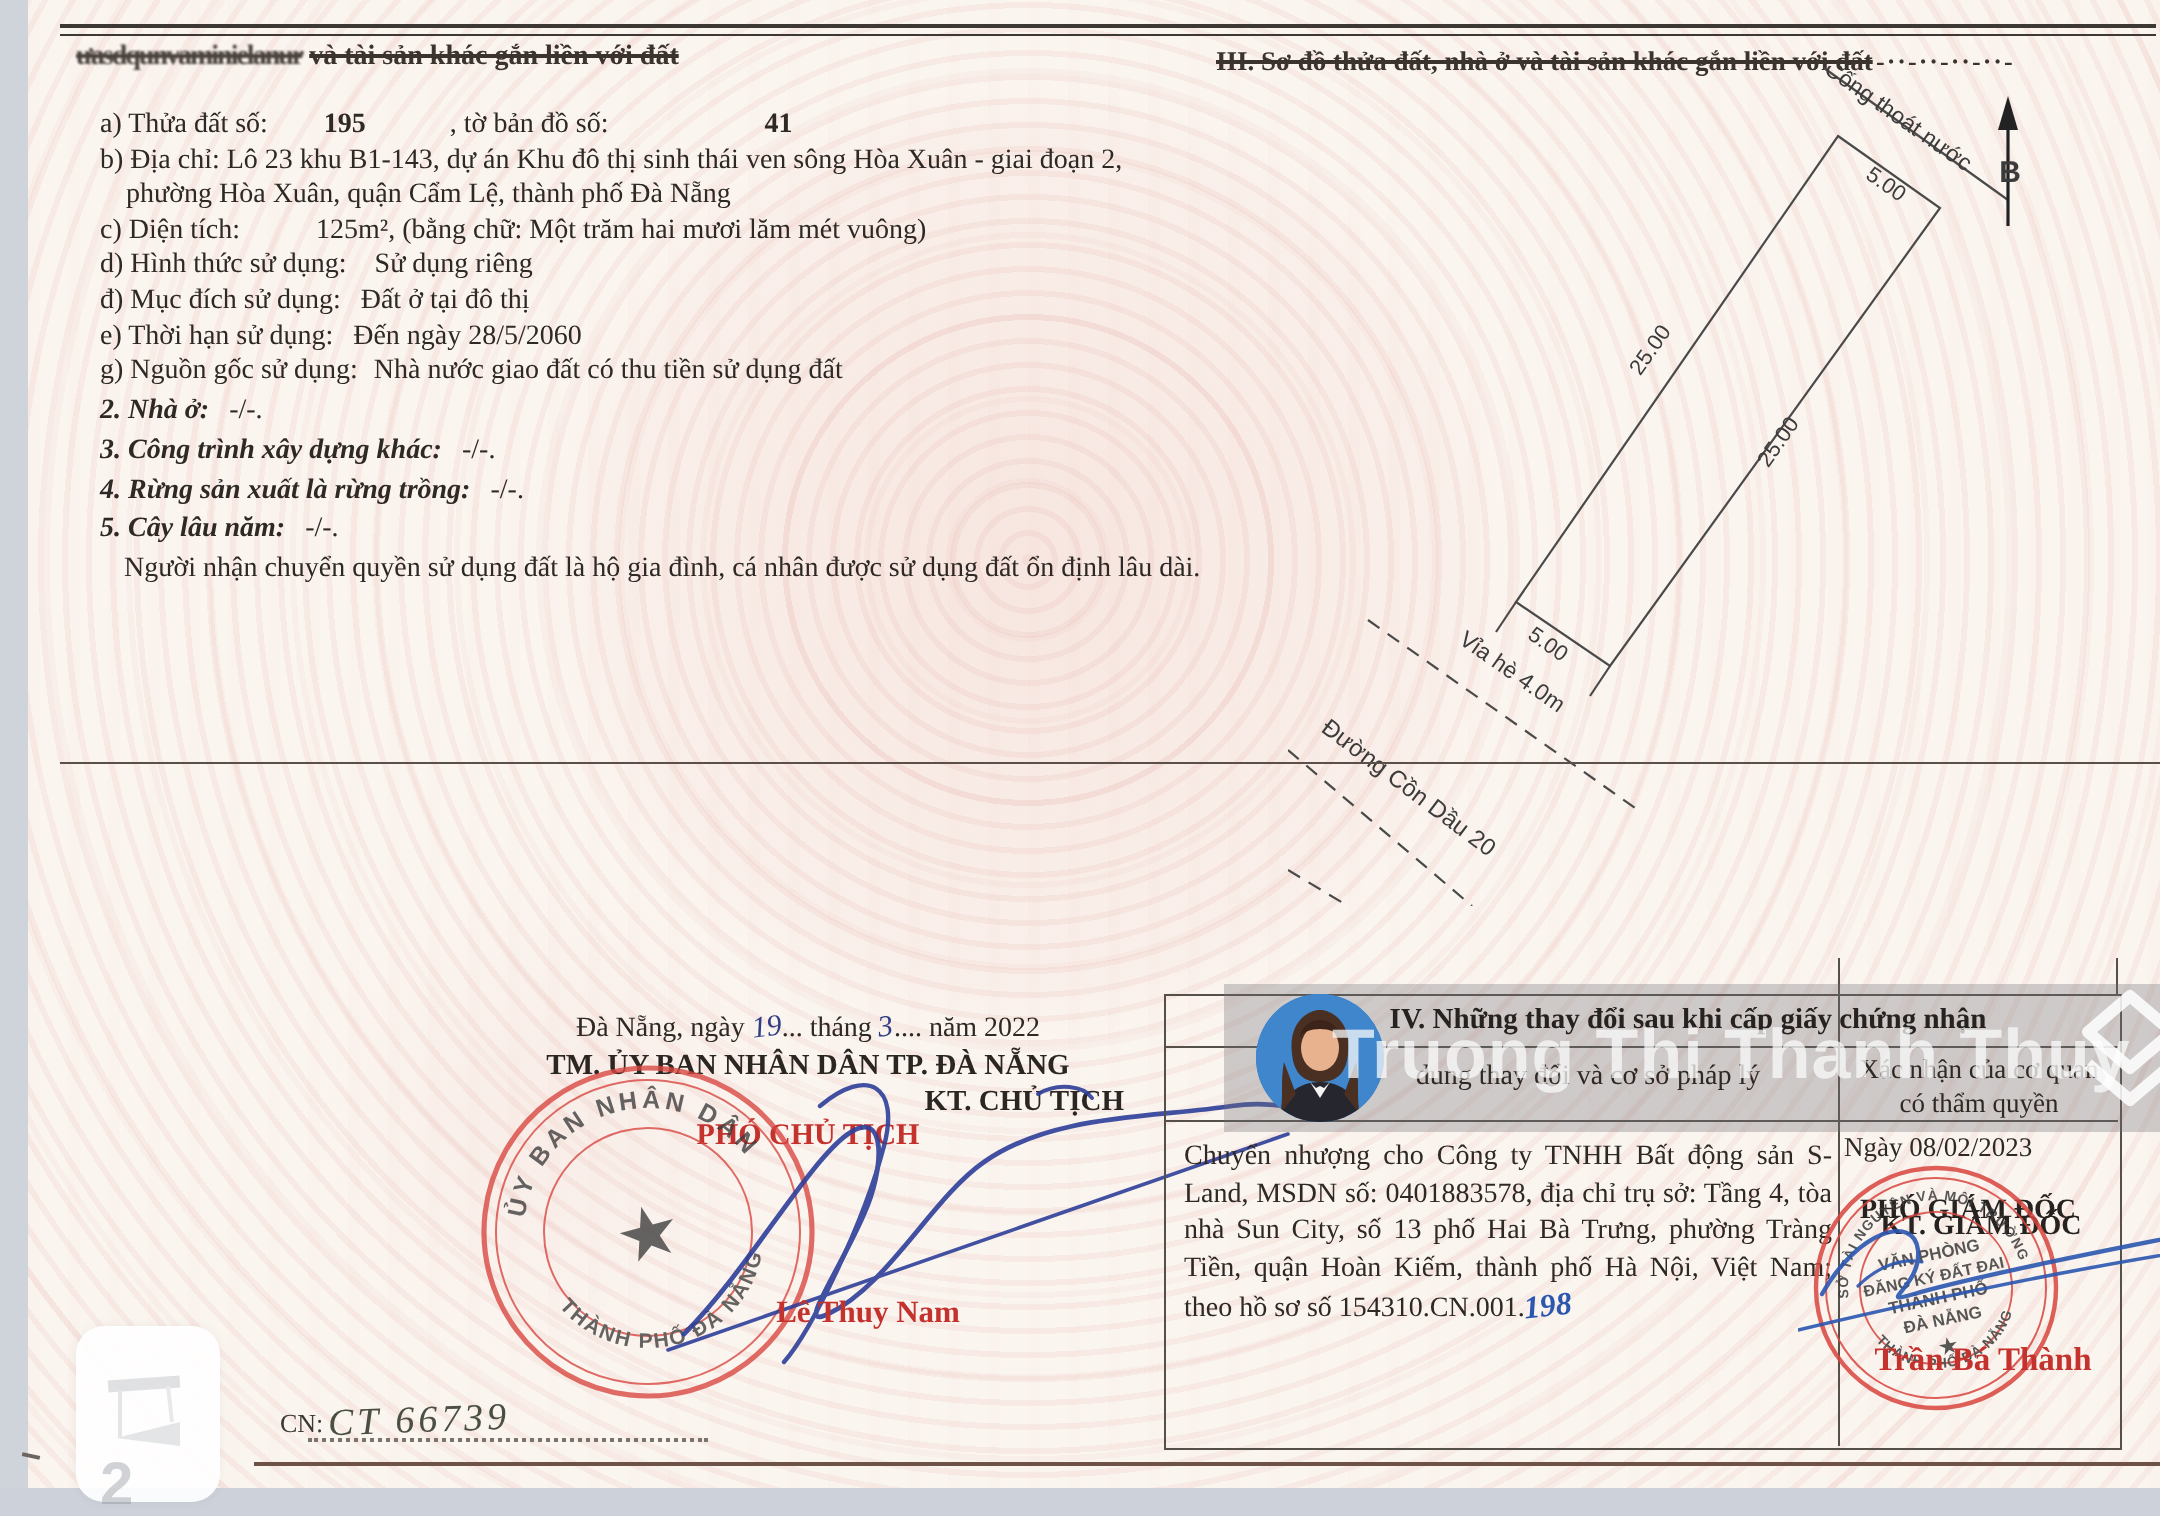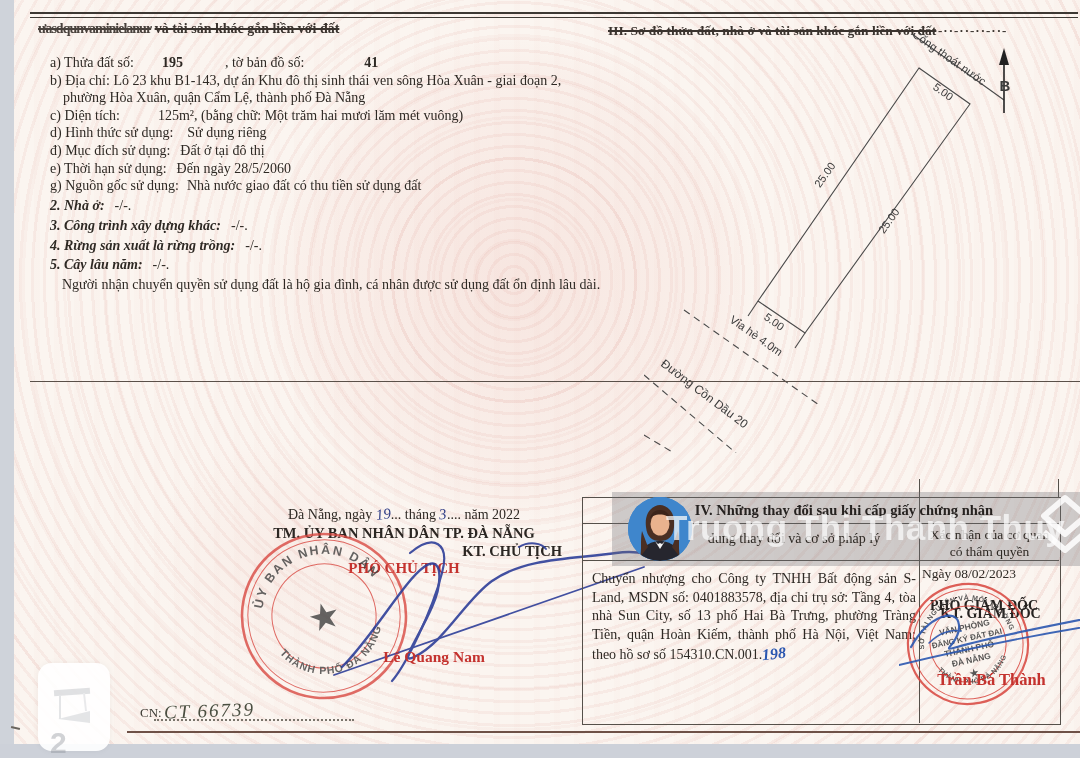--- a/index.html
+++ b/index.html
@@ -20,21 +20,21 @@
   .red{color:#c4322e;}
   .topline{left:16px;top:12px;width:1048px;height:3px;
            border-top:2px solid #3d3833;border-bottom:1px solid #3d3833;}
   .hleft{left:24px;top:21px;font-size:14px;font-weight:bold;color:#3a332e;white-space:nowrap;}
   .hleft .garble{letter-spacing:-1px;filter:blur(.4px);opacity:.92;}
   .hright{left:594px;top:23px;font-size:13.5px;font-weight:bold;color:#3a332e;white-space:nowrap;}
   .hdash{left:908px;top:23px;font-size:13px;font-weight:bold;color:#3a332e;letter-spacing:1px;}
   .info{left:36px;top:54px;width:548px;font-size:14px;line-height:17.6px;}
   .info .row{white-space:nowrap;}
   .info .wrap{white-space:normal;padding-left:13px;text-indent:-13px;width:534px;}
-  .sp1{margin-left:28px;} .sp2{margin-left:42px;} .sp3{margin-left:60px;}
+  .sp1{margin-left:28px;} .sp2{margin-left:42px;} .sp3{margin-left:78px;}
   .sp4{margin-left:38px;} .sp5{margin-left:14px;} .sp6{margin-left:10px;} .sp7{margin-left:8px;}
   .item{font-weight:bold;font-style:italic;margin-top:2.2px;}
   .item .val{font-weight:normal;font-style:normal;margin-left:10px;}
   .note{margin-left:12px;width:548px;margin-top:2px;}
   .midline{left:16px;top:381px;width:1064px;height:0;border-top:1.6px solid #5a5049;}
   svg text{font-family:"Liberation Sans",sans-serif;fill:#3b3b3b;}
   .sig-date{left:232px;top:506px;width:316px;text-align:center;font-size:14px;white-space:nowrap;}
   .hw{font-style:italic;color:#2e3d86;display:inline-block;transform:rotate(-7deg);font-size:15px;}
   .sig-committee{left:218px;top:525px;width:344px;text-align:center;font-size:14.5px;font-weight:bold;color:#2b2622;}
   .sig-kt{left:232px;top:543px;width:316px;text-align:right;font-size:14.5px;font-weight:bold;color:#2b2622;}
@@ -143,21 +143,21 @@
 
   <svg class="abs" style="left:300px;top:515px;" width="360" height="170" viewBox="0 0 360 170">
     <g stroke="#2e3f99" fill="none" stroke-linecap="round" opacity="0.9">
       <path d="M 28 152 C 60 120 90 66 110 52 C 130 38 128 70 118 92 C 104 124 84 150 100 142 C 130 128 152 84 178 66 C 212 42 262 44 302 38 C 322 35 340 40 350 44" stroke-width="2.4"></path>
       <path d="M 96 38 C 120 18 136 28 128 58 C 118 96 92 150 78 166" stroke-width="2.2"></path>
       <path d="M 20 160 L 330 52" stroke-width="1.8"></path>
       <path d="M 205 32 C 215 26 228 28 232 34" stroke-width="2"></path>
     </g>
   </svg>
 
-  <div class="abs sig-name1 red">Lê Quang Nam</div>
+  <div class="abs sig-name1 red">Lê Thuy Nam</div>
 
   <div class="abs tbl"></div>
   <div class="abs tbl-h1"></div>
   <div class="abs tbl-h2"></div>
   <div class="abs tbl-v"></div>
   <div class="abs tick" style="left:905px;"></div>
   <div class="abs tick" style="left:1044px;"></div>
 
   <div class="abs wm-band"></div>
   <div class="abs tbl-title">IV. Những thay đổi sau khi cấp giấy chứng nhận</div>

